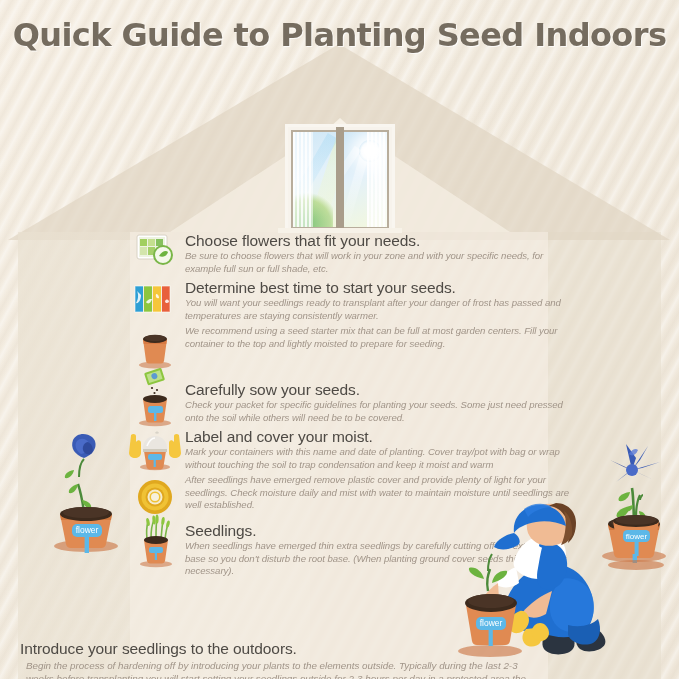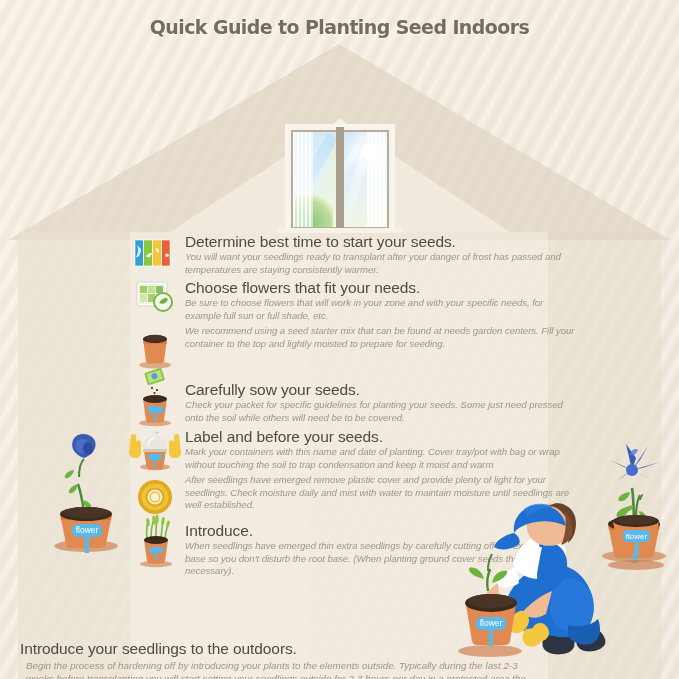--- a/index.html
+++ b/index.html
@@ -151,21 +151,21 @@
   }
 
   
   .title {
     position: absolute;
     left: 0; right: 0;
     top: 16px;
     text-align: center;
     font-family: "DejaVu Sans", sans-serif;
     font-weight: bold;
-    font-size: 19px;
+    font-size: 32px;
     letter-spacing: -0.6px;
     color: #756c5f;
     text-shadow: 1px 1px 0 rgba(255,255,255,0.75);
   }
 
   
   .steps {
     position: absolute;
     left: 133px;
     top: 231px;
@@ -258,38 +258,20 @@
       <div class="sun"></div>
       <div class="curtain r"></div>
     </div>
     <div class="sash"></div>
   </div>
   <div class="sill"></div>
 
   <div class="title">Quick Guide to Planting Seed Indoors</div>
 
   <div class="steps">
-
-    <div class="step" style="min-height:46px;margin-top:1px;">
-      <div class="step-icon" style="top:4px;">
-        <svg viewBox="0 0 46 46" width="46" height="46">
-          <rect x="2" y="4" width="8" height="26" fill="#2f9fd4"></rect>
-          <rect x="11" y="4" width="8" height="26" fill="#8dc63f"></rect>
-          <rect x="20" y="4" width="8" height="26" fill="#f5c63a"></rect>
-          <rect x="29" y="4" width="8" height="26" fill="#e8603c"></rect>
-          <path d="M4 9c2 4 1 9-1 12 3 1 5-4 5-8z" fill="#ffffff" opacity=".85"></path>
-          <path d="M13 20c3-4 6-3 6-3-1 4-4 6-6 3z" fill="#ffffff" opacity=".85"></path>
-          <path d="M23 12c2 0 3 2 3 4-2 1-4-1-3-4z" fill="#ffffff" opacity=".85"></path>
-          <path d="M32 19c2-3 4-1 4 1-2 2-4 1-4-1z" fill="#ffffff" opacity=".85"></path>
-          <rect x="2" y="4" width="35" height="26" fill="none" stroke="#ffffff" stroke-width="1" opacity=".6"></rect>
-        </svg>
-      </div>
-      <div class="step-title">Determine best time to start your seeds.</div>
-      <div class="step-body">You will want your seedlings ready to transplant after your danger of frost has passed and temperatures are staying consistently warmer.</div>
-    </div>
 
     <div class="step" style="min-height:46px;">
       <div class="step-icon">
         <svg viewBox="0 0 46 46" width="46" height="46">
           <rect x="4" y="4" width="30" height="24" rx="2" fill="#ffffff" stroke="#d8d2c4" stroke-width="1"></rect>
           <rect x="6" y="6" width="26" height="20" fill="#eef3e2"></rect>
           <rect x="7" y="8" width="7" height="7" fill="#8dc63f" opacity=".8"></rect>
           <rect x="15" y="8" width="7" height="7" fill="#b9d97a" opacity=".8"></rect>
           <rect x="23" y="8" width="7" height="7" fill="#6cb33f" opacity=".8"></rect>
           <rect x="7" y="16" width="7" height="8" fill="#cfe3a6" opacity=".9"></rect>
@@ -297,30 +279,48 @@
           <rect x="23" y="16" width="7" height="8" fill="#d7e8b4" opacity=".9"></rect>
           <circle cx="30" cy="24" r="9" fill="#f4f8ea" stroke="#7ab648" stroke-width="2"></circle>
           <path d="M26 25c3-5 7-6 9-4-1 4-5 6-9 4z" fill="#6cb33f"></path>
         </svg>
       </div>
       <div class="step-title">Choose flowers that fit your needs.</div>
       <div class="step-body">Be sure to choose flowers that will work in your zone and with your specific needs, for example full sun or full shade, etc.</div>
     </div>
 
     <div class="step" style="min-height:46px;margin-top:1px;">
+      <div class="step-icon" style="top:4px;">
+        <svg viewBox="0 0 46 46" width="46" height="46">
+          <rect x="2" y="4" width="8" height="26" fill="#2f9fd4"></rect>
+          <rect x="11" y="4" width="8" height="26" fill="#8dc63f"></rect>
+          <rect x="20" y="4" width="8" height="26" fill="#f5c63a"></rect>
+          <rect x="29" y="4" width="8" height="26" fill="#e8603c"></rect>
+          <path d="M4 9c2 4 1 9-1 12 3 1 5-4 5-8z" fill="#ffffff" opacity=".85"></path>
+          <path d="M13 20c3-4 6-3 6-3-1 4-4 6-6 3z" fill="#ffffff" opacity=".85"></path>
+          <path d="M23 12c2 0 3 2 3 4-2 1-4-1-3-4z" fill="#ffffff" opacity=".85"></path>
+          <path d="M32 19c2-3 4-1 4 1-2 2-4 1-4-1z" fill="#ffffff" opacity=".85"></path>
+          <rect x="2" y="4" width="35" height="26" fill="none" stroke="#ffffff" stroke-width="1" opacity=".6"></rect>
+        </svg>
+      </div>
+      <div class="step-title">Determine best time to start your seeds.</div>
+      <div class="step-body">You will want your seedlings ready to transplant after your danger of frost has passed and temperatures are staying consistently warmer.</div>
+    </div>
+
+    <div class="step" style="min-height:46px;margin-top:1px;">
       <div class="step-icon" style="top:2px;">
         <svg viewBox="0 0 46 46" width="46" height="46">
           <ellipse cx="22" cy="38" rx="16" ry="3.5" fill="#c9713f" opacity=".55"></ellipse>
           <path d="M10 12h24l-3 22a3 3 0 0 1-3 2.6H16a3 3 0 0 1-3-2.6z" fill="#e08a52"></path>
           <path d="M10 12h24l-0.7 5H10.7z" fill="#d87a42"></path>
           <ellipse cx="22" cy="12" rx="12" ry="4" fill="#3c2a1d"></ellipse>
           <ellipse cx="22" cy="11" rx="10.5" ry="3.2" fill="#4a3426"></ellipse>
         </svg>
       </div>
-      <div class="step-body">We recommend using a seed starter mix that can be found at needs garden centers. Fill your container to the top and lightly moisted to prepare for seeding.</div>
+      <div class="step-body">We recommend using a seed starter mix that can be full at most garden centers. Fill your container to the top and lightly moisted to prepare for seeding.</div>
     </div>
 
     <div class="step" style="min-height:46px;margin-top:9px;">
       <div class="step-icon" style="top:-12px;height:60px;">
         <svg viewBox="0 0 46 60" width="46" height="60">
           <g transform="rotate(-18 22 10)">
             <rect x="13" y="2" width="18" height="13" rx="1.5" fill="#8dc63f"></rect>
             <rect x="15" y="4" width="14" height="9" fill="#bfe08a"></rect>
             <circle cx="22" cy="8" r="3" fill="#5c9ad1"></circle>
           </g>
@@ -350,21 +350,21 @@
           <path d="M14 22c0-8 5-13 12-13s12 5 12 13z" fill="#e9e6df" opacity=".95"></path>
           <path d="M18 19c2-5 5-8 8-8" stroke="#ffffff" stroke-width="1.6" fill="none" opacity=".9"></path>
           <path d="M26 6c1-2 3-2 4 0-1 1-3 1-4 0z" fill="#d8d3c8"></path>
           <rect x="14" y="22" width="24" height="3" fill="#cfcabd"></rect>
           <g>
             <rect x="19" y="27" width="14" height="6" rx="2.2" fill="#5cb8e8"></rect>
             <rect x="24.6" y="32" width="2.2" height="8" fill="#5cb8e8"></rect>
           </g>
         </svg>
       </div>
-      <div class="step-title">Label and before your seeds.</div>
+      <div class="step-title">Label and cover your moist.</div>
       <div class="step-body">Mark your containers with this name and date of planting. Cover tray/pot with bag or wrap without touching the soil to trap condensation and keep it moist and warm</div>
     </div>
 
     <div class="step" style="min-height:46px;margin-top:1px;">
       <div class="step-icon" style="top:2px;">
         <svg viewBox="0 0 46 46" width="46" height="46">
           <circle cx="22" cy="21" r="17" fill="#e0a81f"></circle>
           <circle cx="22" cy="21" r="13.5" fill="#f0c235"></circle>
           <circle cx="22" cy="21" r="9.5" fill="#e0a81f"></circle>
           <circle cx="22" cy="21" r="7.5" fill="#f5ecd0"></circle>
@@ -394,21 +394,21 @@
           </g>
           <ellipse cx="23" cy="53" rx="16" ry="3.2" fill="#c9713f" opacity=".55"></ellipse>
           <path d="M11 29h24l-3 21a3 3 0 0 1-3 2.4H17a3 3 0 0 1-3-2.4z" fill="#e08a52"></path>
           <ellipse cx="23" cy="29" rx="12" ry="4" fill="#3c2a1d"></ellipse>
           <g>
             <rect x="16" y="36" width="14" height="6" rx="2.2" fill="#5cb8e8"></rect>
             <rect x="21.8" y="41" width="2.2" height="8" fill="#5cb8e8"></rect>
           </g>
         </svg>
       </div>
-      <div class="step-title">Introduce.</div>
+      <div class="step-title">Seedlings.</div>
       <div class="step-body">When seedlings have emerged thin extra seedlings by carefully cutting off the extra at the base so you don't disturb the root base. (When planting ground cover seeds this step is not necessary).</div>
     </div>
 
   </div>
 
   <div class="footer">
     <div class="footer-title">Introduce your seedlings to the outdoors.</div>
     <div class="footer-body">Begin the process of hardening off by introducing your plants to the elements outside.  Typically during the last 2-3 weeks before transplanting you will start setting your seedlings outside for 2-3 hours per day in a protected area the first week, may be in direct sun after that.</div>
   </div>
 

